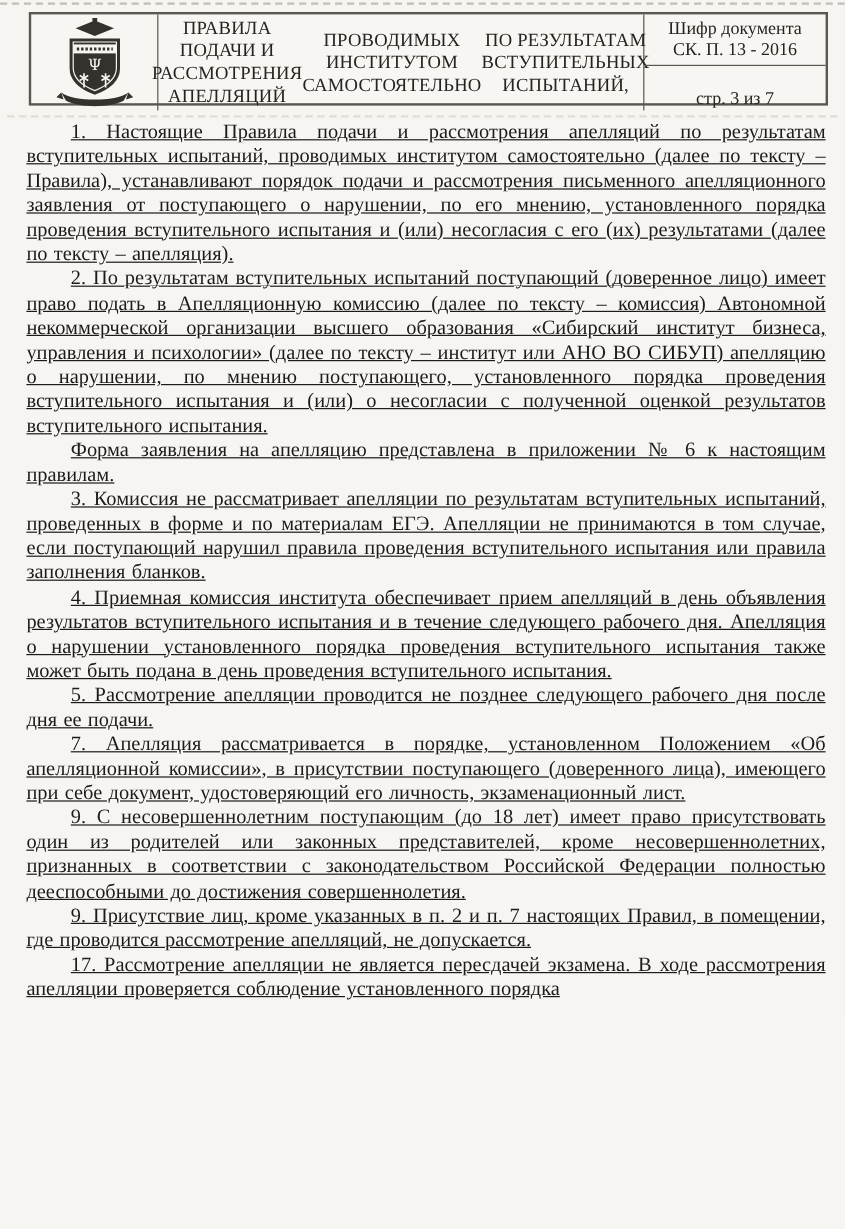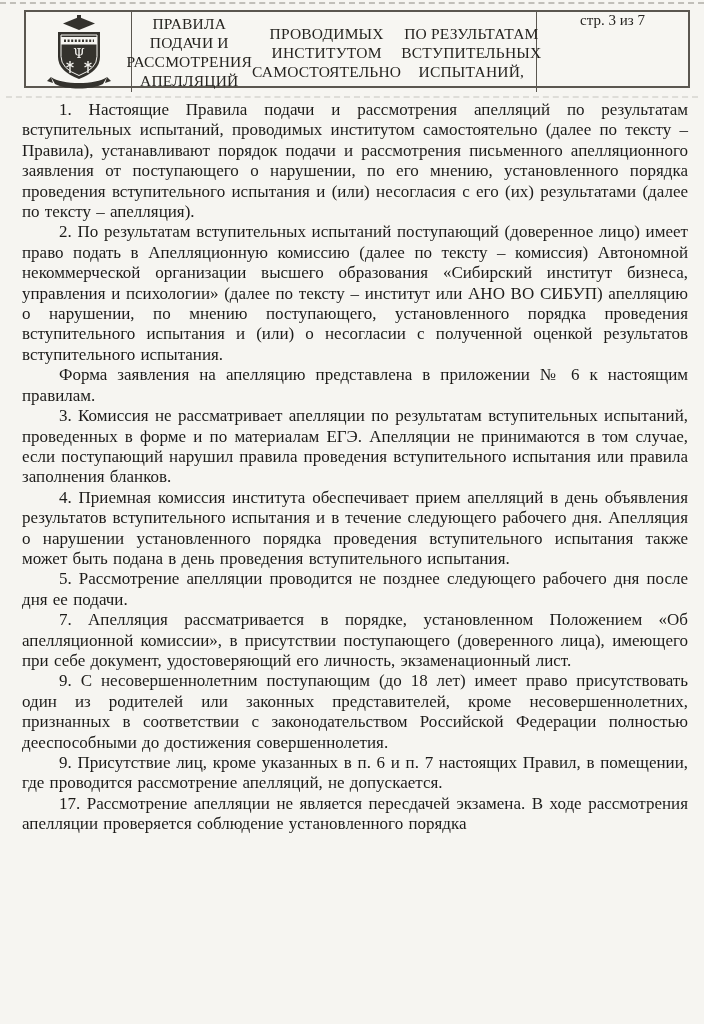--- a/index.html
+++ b/index.html
@@ -70,39 +70,40 @@
     align-items: center;
     justify-content: center;
     text-align: center;
     font-size: 15px;
     line-height: 18px;
     color: #262420;
   }
   .code-bottom {
     flex: 1;
     display: flex;
-    align-items: flex-start;
+    align-items: flex-end;
     justify-content: center;
     font-size: 15px;
     color: #262420;
   }
   
   .doc-body {
     position: absolute;
     left: 22px; top: 100px;
     width: 666px;
     font-size: 17px;
     line-height: 20.4px;
     text-align: justify;
     color: #1c1b19;
     word-spacing: 1px;
   }
   .doc-body p {
     margin: 0;
     text-indent: 37px;
+    text-decoration: underline;
   }
   .emblem { display: block; }
 </style>
 </head>
 <body>
 
 <div class="page">
 
   <div class="scan-line-top"></div>
   <div class="scan-line-mid"></div>
@@ -140,33 +141,37 @@
       </svg>
     </div>
 
     <div class="cell title-cell">
       <div>ПРАВИЛА ПОДАЧИ И РАССМОТРЕНИЯ АПЕЛЛЯЦИЙ</div>
       <div>ПРОВОДИМЫХ ИНСТИТУТОМ САМОСТОЯТЕЛЬНО</div>
       <div>ПО РЕЗУЛЬТАТАМ ВСТУПИТЕЛЬНЫХ ИСПЫТАНИЙ,</div>
     </div>
 
     <div class="cell code-cell">
+      <div class="code-top">
+        <div>Шифр документа</div>
+        <div>СК. П. 13 - 2016</div>
+      </div>
       <div class="code-bottom">
         <span>стр. 3 из 7</span>
       </div>
     </div>
 
   </div>
 
   <div class="doc-body">
     <p>1.  Настоящие Правила подачи и рассмотрения апелляций по результатам вступительных испытаний, проводимых институтом самостоятельно (далее по тексту – Правила), устанавливают порядок подачи и рассмотрения письменного апелляционного заявления от поступающего о нарушении, по его мнению, установленного порядка проведения вступительного испытания и (или) несогласия с его (их) результатами (далее по тексту – апелляция).</p>
     <p>2.  По результатам вступительных испытаний поступающий (доверенное лицо) имеет право подать в Апелляционную комиссию (далее по тексту – комиссия) Автономной некоммерческой организации высшего образования «Сибирский институт бизнеса, управления и психологии» (далее по тексту – институт или АНО ВО СИБУП) апелляцию о нарушении, по мнению поступающего, установленного порядка проведения вступительного испытания и (или) о несогласии с полученной оценкой результатов вступительного испытания.</p>
     <p>Форма заявления на апелляцию представлена в приложении № 6 к настоящим правилам.</p>
     <p>3.  Комиссия не рассматривает апелляции по результатам вступительных испытаний, проведенных в форме и по материалам ЕГЭ. Апелляции не принимаются в том случае, если поступающий нарушил правила проведения вступительного испытания или правила заполнения бланков.</p>
     <p>4.  Приемная комиссия института обеспечивает прием апелляций в день объявления результатов вступительного испытания и в течение следующего рабочего дня. Апелляция о нарушении установленного порядка проведения вступительного испытания также может быть подана в день проведения вступительного испытания.</p>
     <p>5.  Рассмотрение апелляции проводится не позднее следующего рабочего дня после дня ее подачи.</p>
     <p>7.  Апелляция рассматривается в порядке, установленном Положением «Об апелляционной комиссии», в присутствии поступающего (доверенного лица), имеющего при себе документ, удостоверяющий его личность, экзаменационный лист.</p>
     <p>9.  С несовершеннолетним поступающим (до 18 лет) имеет право присутствовать один из родителей или законных представителей, кроме несовершеннолетних, признанных в соответствии с законодательством Российской Федерации полностью дееспособными до достижения совершеннолетия.</p>
-    <p>9.  Присутствие лиц, кроме указанных в п. 6 и п. 7 настоящих Правил, в помещении, где проводится рассмотрение апелляций, не допускается.</p>
+    <p>9.  Присутствие лиц, кроме указанных в п. 2 и п. 7 настоящих Правил, в помещении, где проводится рассмотрение апелляций, не допускается.</p>
     <p>17. Рассмотрение апелляции не является пересдачей экзамена. В ходе рассмотрения апелляции проверяется соблюдение установленного порядка</p>
   </div>
 
 </div>
 
 </body></html>

